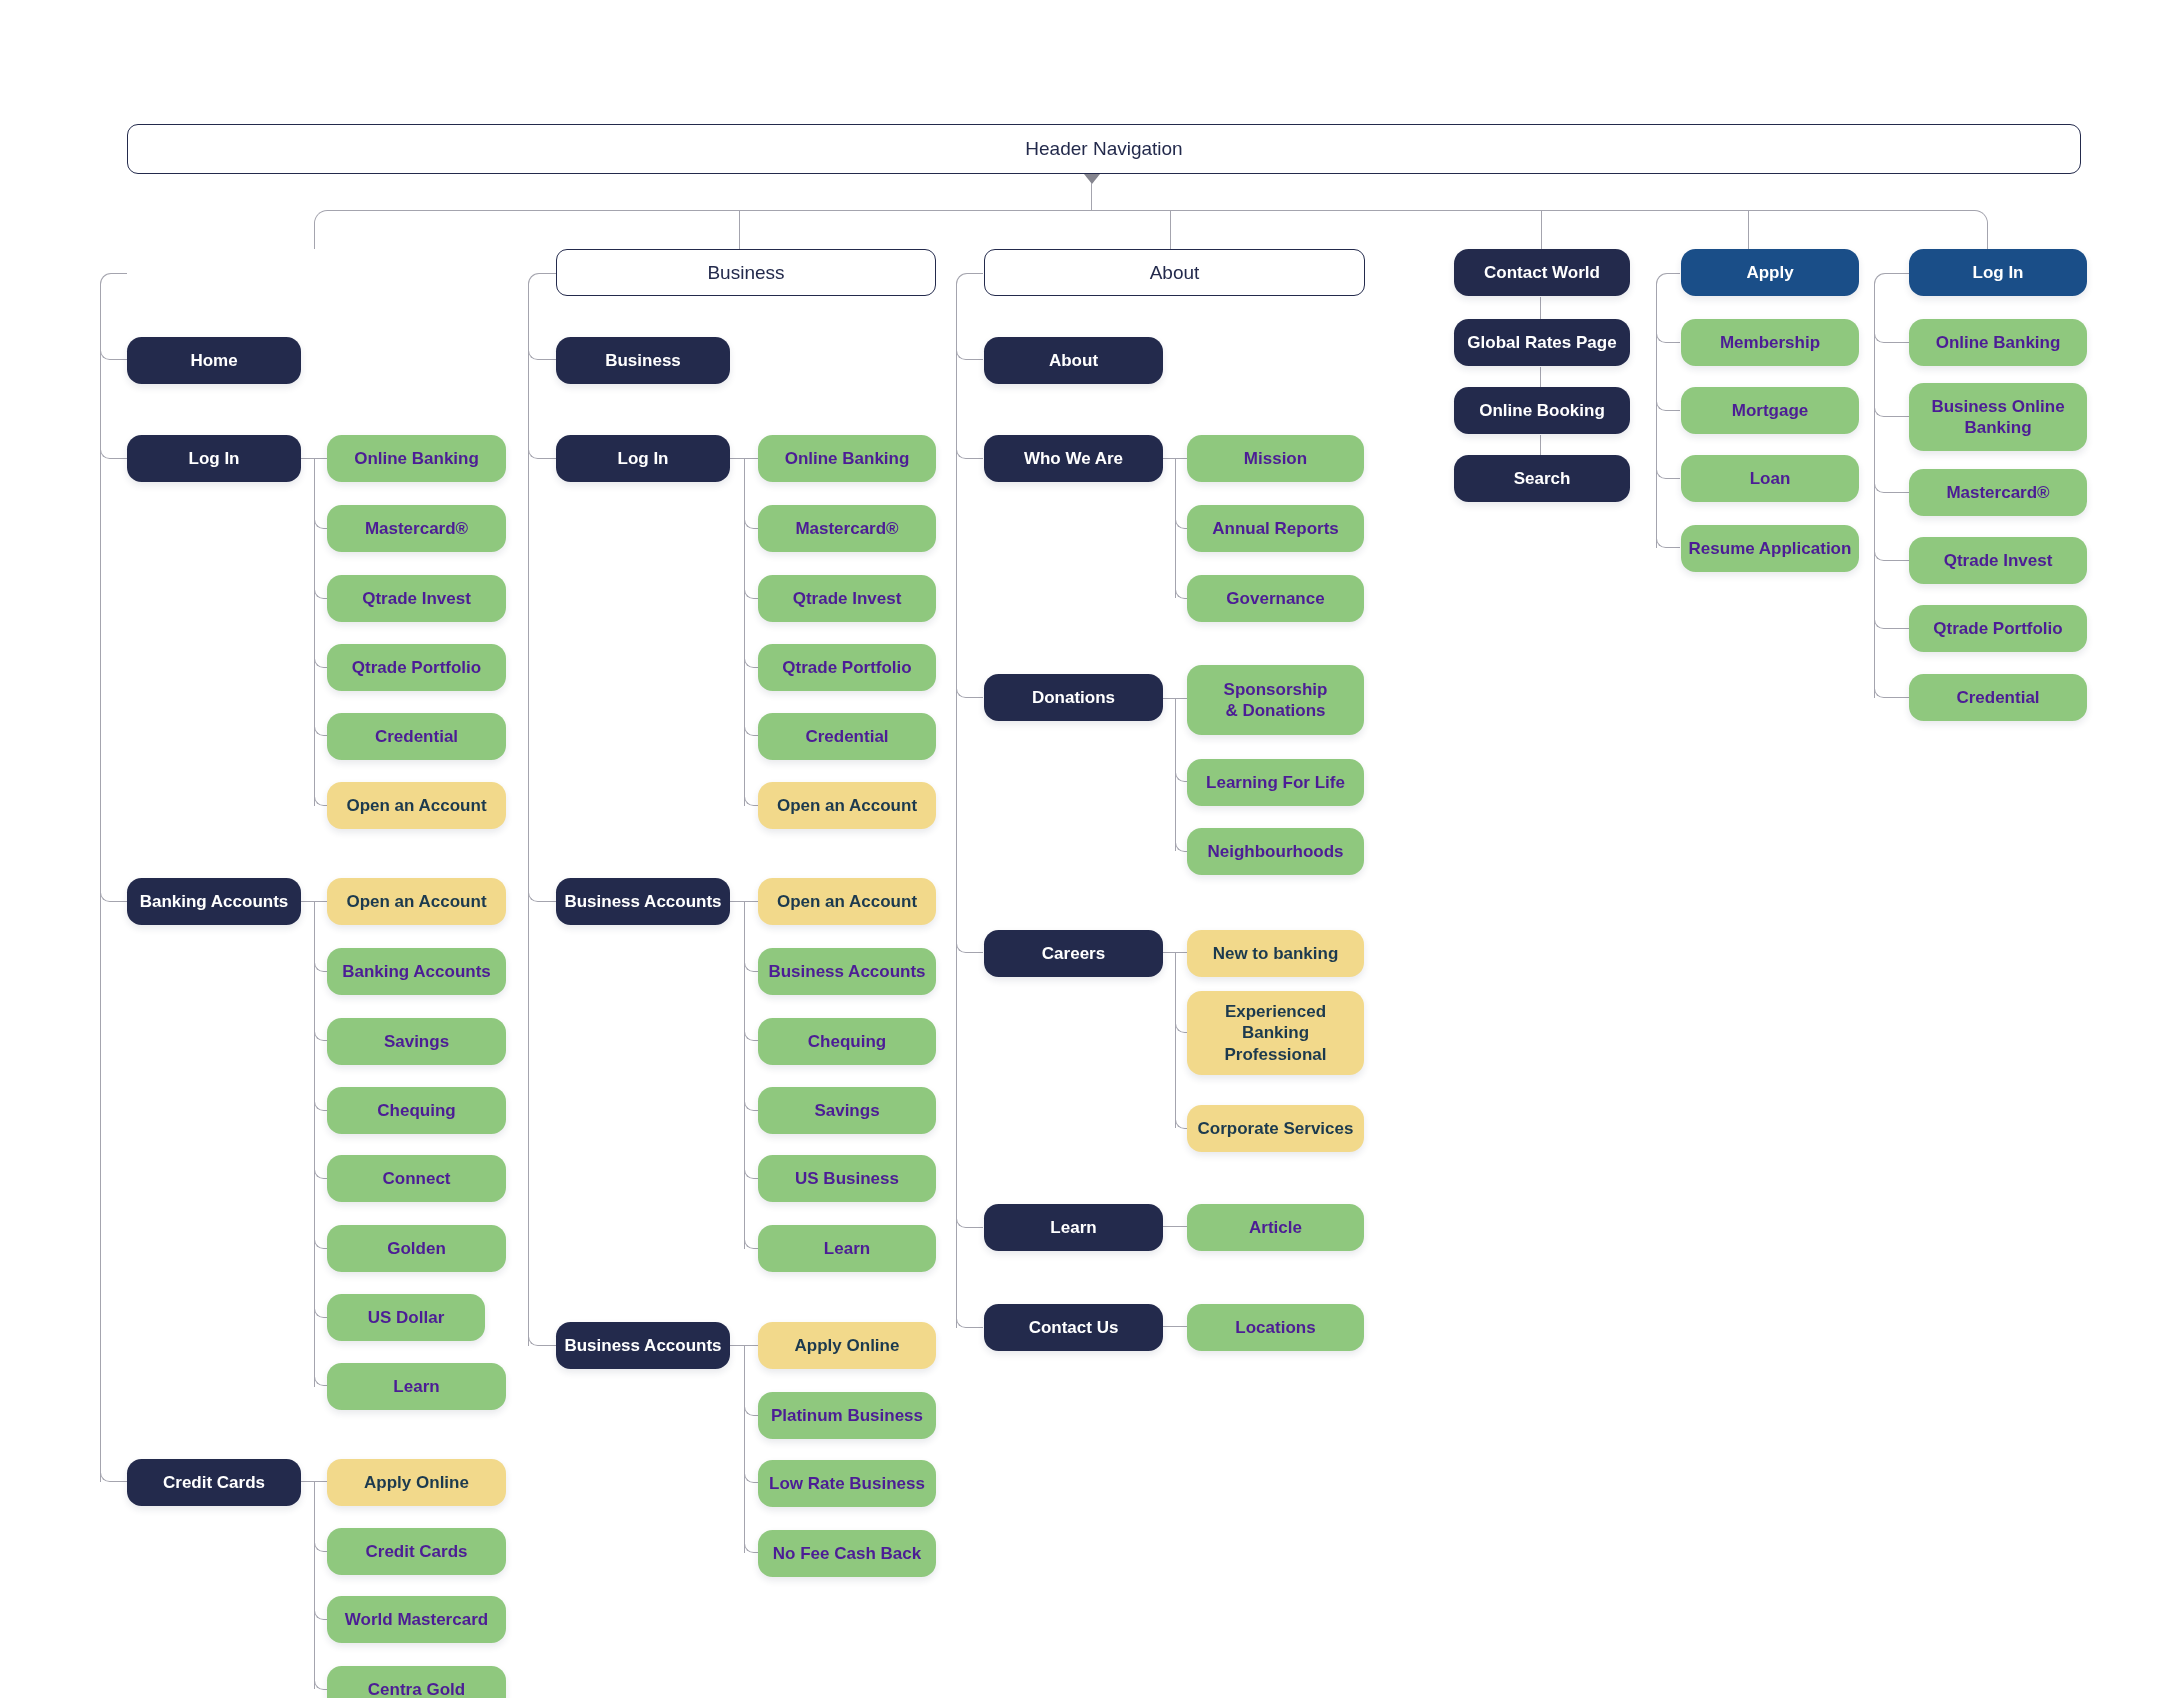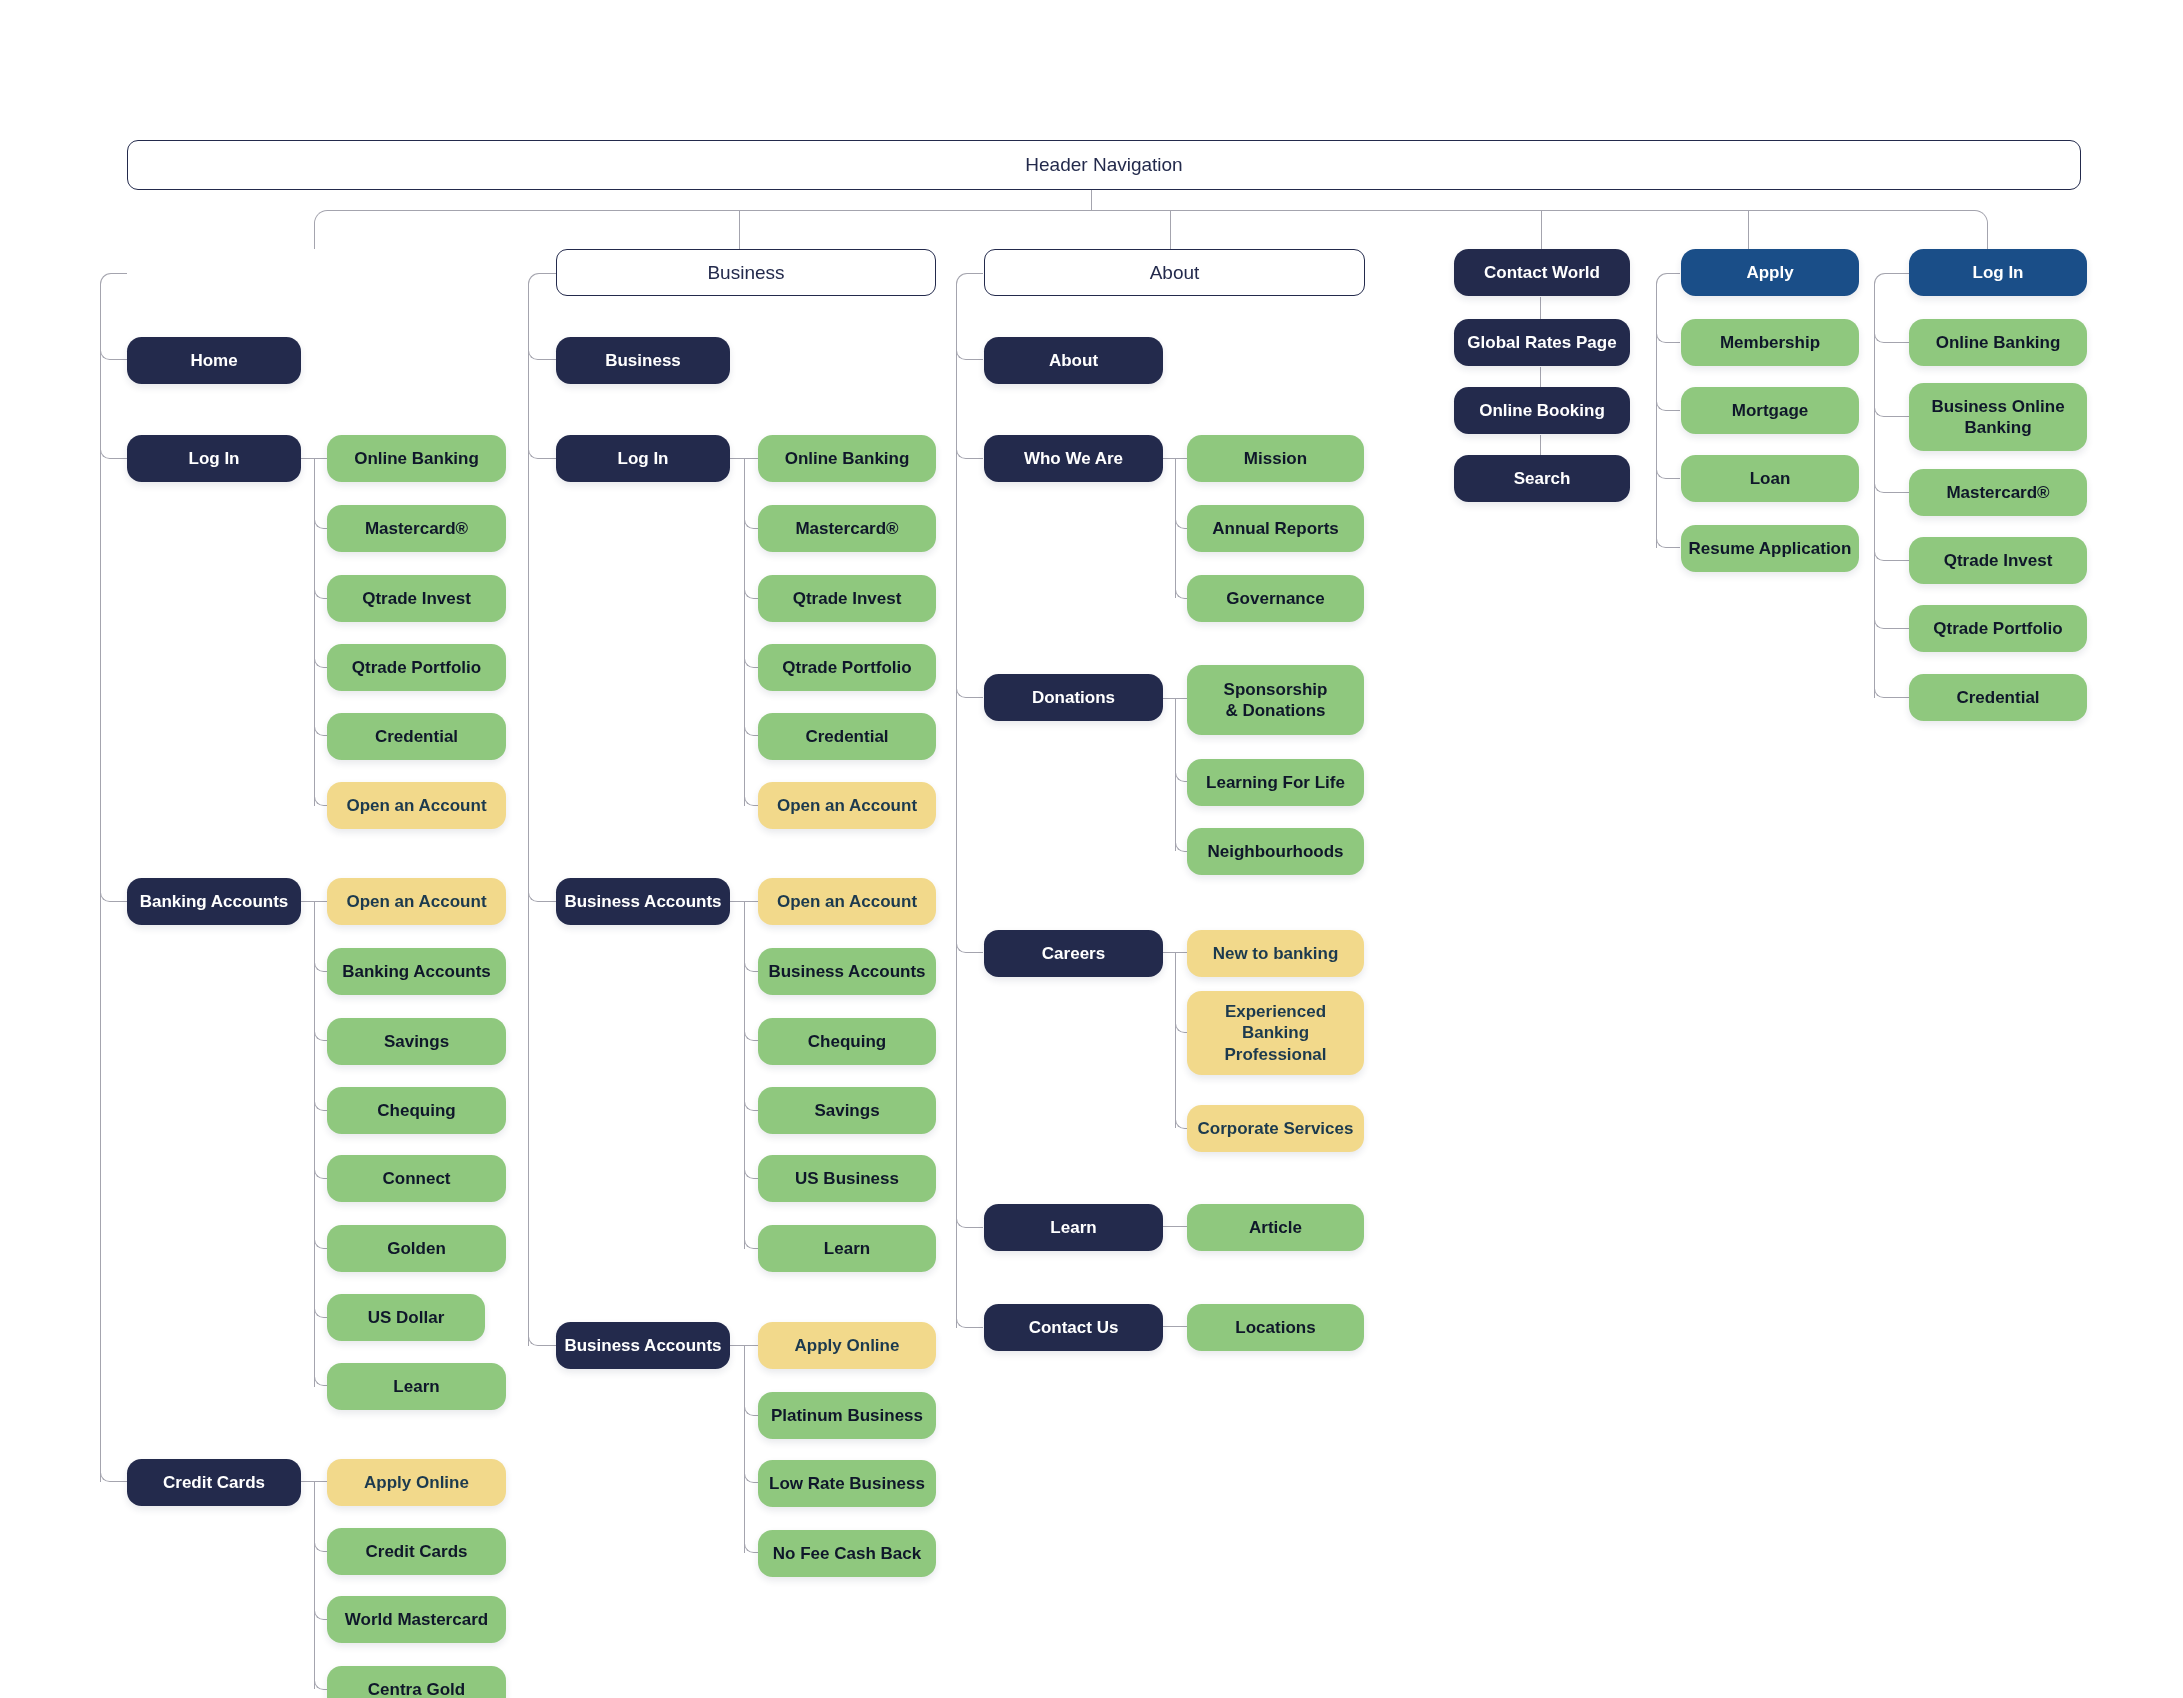--- a/index.html
+++ b/index.html
@@ -28,21 +28,21 @@
     border-radius: 14.6px;
     box-sizing: border-box;
     font-size: 17px;
     line-height: 1.25;
     white-space: pre-line;
     padding: 0 7.3px;
     box-shadow: 0 3.6px 7.3px rgba(30,35,70,0.10);
   }
   .dark   { background: #232A4C; color: #ffffff; font-weight: 600; }
   .blue   { background: #1A4E88; color: #ffffff; font-weight: 600; }
-  .green  { background: #8FC87E; color: #0f172a; font-weight: 700; }
+  .green  { background: #8FC87E; color: #4c1d95; font-weight: 700; }
   .yellow { background: #F2D98B; color: #1C3A4E; font-weight: 700; }
   .white  {
     background: #ffffff;
     border: 1.8px solid #232A4C;
     color: #232A4C;
     font-weight: 400;
     font-size: 19px;
     border-radius: 11px;
     box-shadow: none;
   }
@@ -181,21 +181,21 @@
   <div class="cl elbow" style="left:1656px;top:537px;width:24px;height:11px"></div>
 
   <div class="cl spine" style="left:1874px;top:273px;width:35px;height:425px"></div>
   <div class="cl elbow" style="left:1874px;top:332px;width:35px;height:11px"></div>
   <div class="cl elbow" style="left:1874px;top:406px;width:35px;height:11px"></div>
   <div class="cl elbow" style="left:1874px;top:482px;width:35px;height:11px"></div>
   <div class="cl elbow" style="left:1874px;top:550px;width:35px;height:11px"></div>
   <div class="cl elbow" style="left:1874px;top:618px;width:35px;height:11px"></div>
   <div class="cl elbow" style="left:1874px;top:687px;width:35px;height:11px"></div>
 
-  <div class="box white" style="left:127px;top:140px;width:1954px;height:50px">Header Navigation</div>
+  <div class="box white" style="left:127px;top:124px;width:1954px;height:50px">Header Navigation</div>
 
   <div class="box dark" style="left:127px;top:337px;width:174px">Home</div>
   <div class="box dark" style="left:127px;top:435px;width:174px">Log In</div>
   <div class="box dark" style="left:127px;top:878px;width:174px">Banking Accounts</div>
   <div class="box dark" style="left:127px;top:1459px;width:174px">Credit Cards</div>
 
   <div class="box green" style="left:327px;top:435px;width:179px">Online Banking</div>
   <div class="box green" style="left:327px;top:505px;width:179px">Mastercard®</div>
   <div class="box green" style="left:327px;top:575px;width:179px">Qtrade Invest</div>
   <div class="box green" style="left:327px;top:644px;width:179px">Qtrade Portfolio</div>

